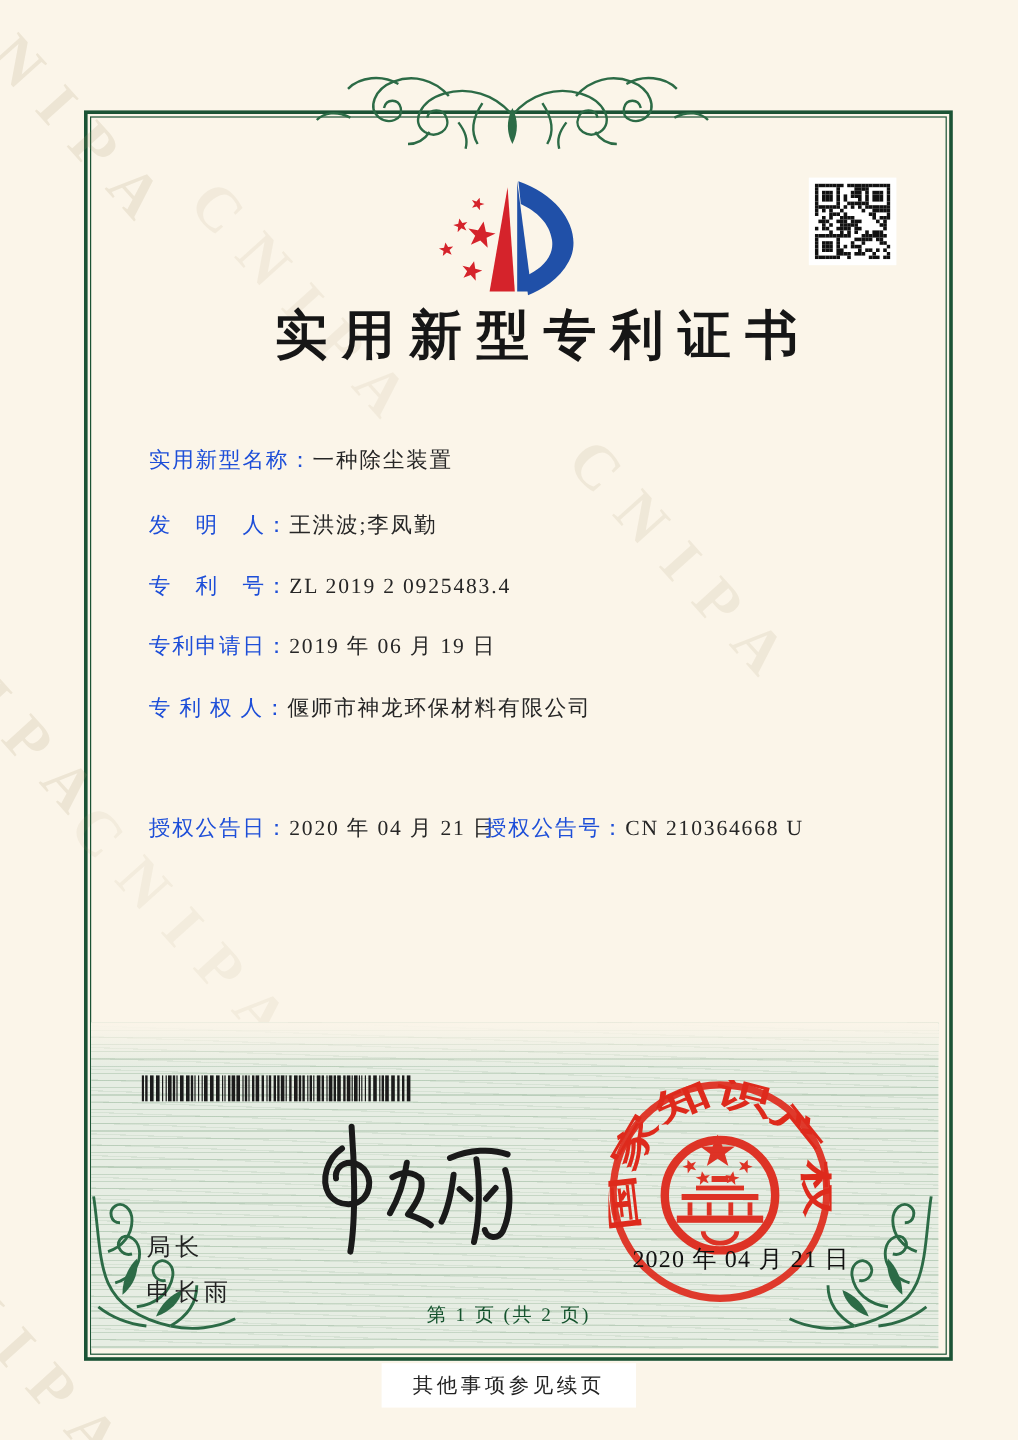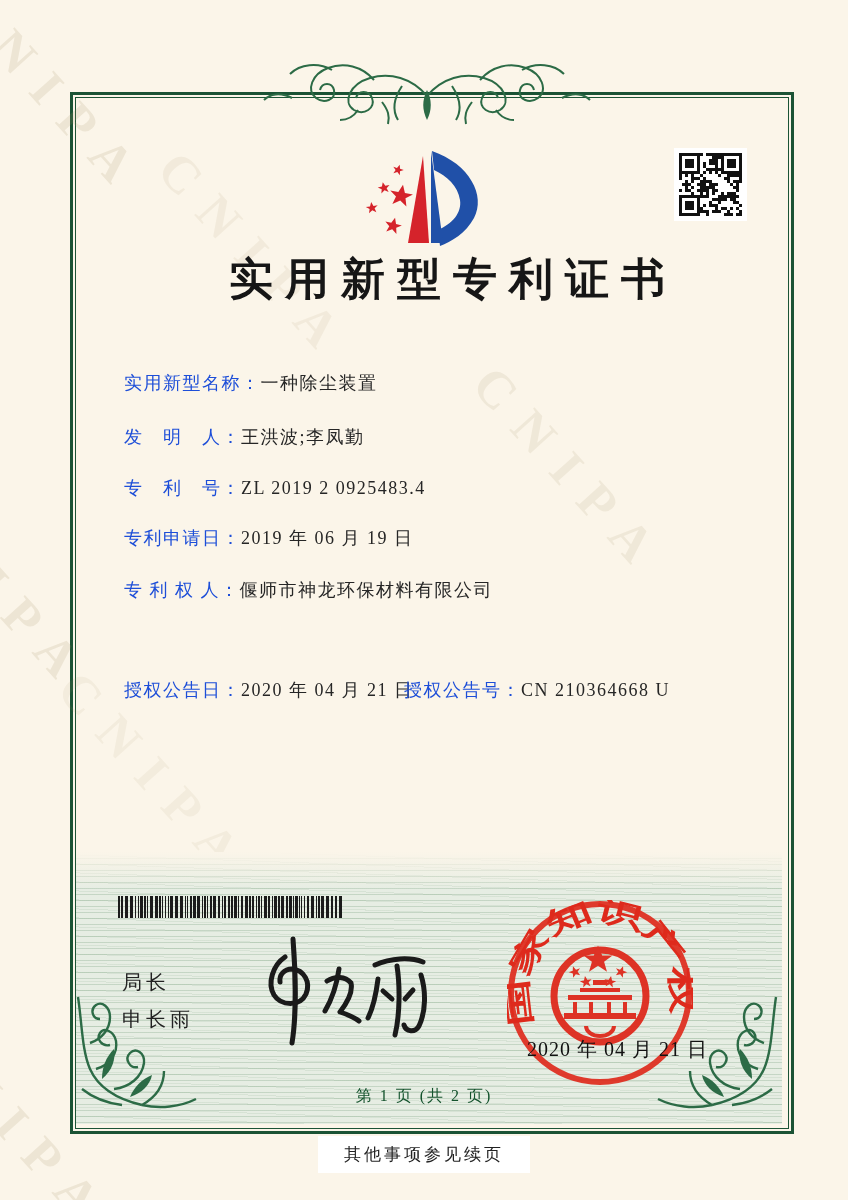--- a/index.html
+++ b/index.html
@@ -36,21 +36,21 @@
       letter-spacing:1.5px;white-space:pre-wrap;}
   .f-label{color:#1d4ed8;margin-top:27px;}
   .f-pair2{position:absolute;left:268px;top:0;white-space:pre-wrap;}
 
   .body-text{position:absolute;z-index:3;left:100px;top:694px;width:650px;
       font-size:19px;line-height:34px;color:#1f1f1f;letter-spacing:1px;}
   .body-text p{margin:0;text-indent:2em;}
 
   .barcode{position:absolute;z-index:3;left:118px;top:896px;}
 
-  .signer{position:absolute;z-index:3;left:122px;top:964px;font-family:"Liberation Sans",sans-serif;
+  .signer{position:absolute;z-index:3;left:122px;top:1022px;font-family:"Liberation Sans",sans-serif;
       font-size:20px;color:#222;letter-spacing:4px;line-height:37px;}
   .signature{position:absolute;z-index:3;left:255px;top:933px;}
 
   .seal{position:absolute;z-index:3;left:507px;top:900px;width:186px;height:186px;}
   .seal-date{position:absolute;z-index:4;left:527px;top:1036px;font-size:20px;color:#111;
       letter-spacing:1px;white-space:pre-wrap;}
 
   .page-info{position:absolute;z-index:3;left:0;top:1086px;width:100%;text-align:center;
       font-size:16px;letter-spacing:2px;color:#14532d;white-space:pre-wrap;}
 

